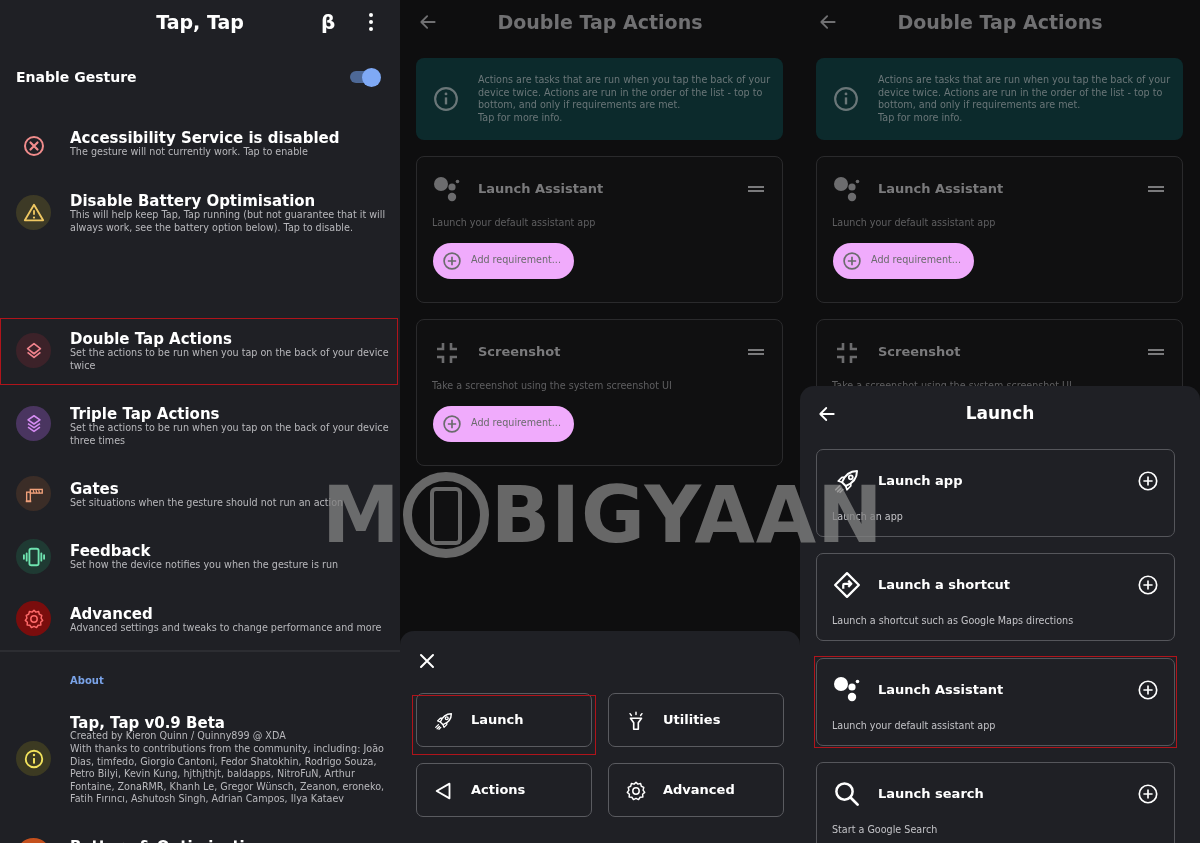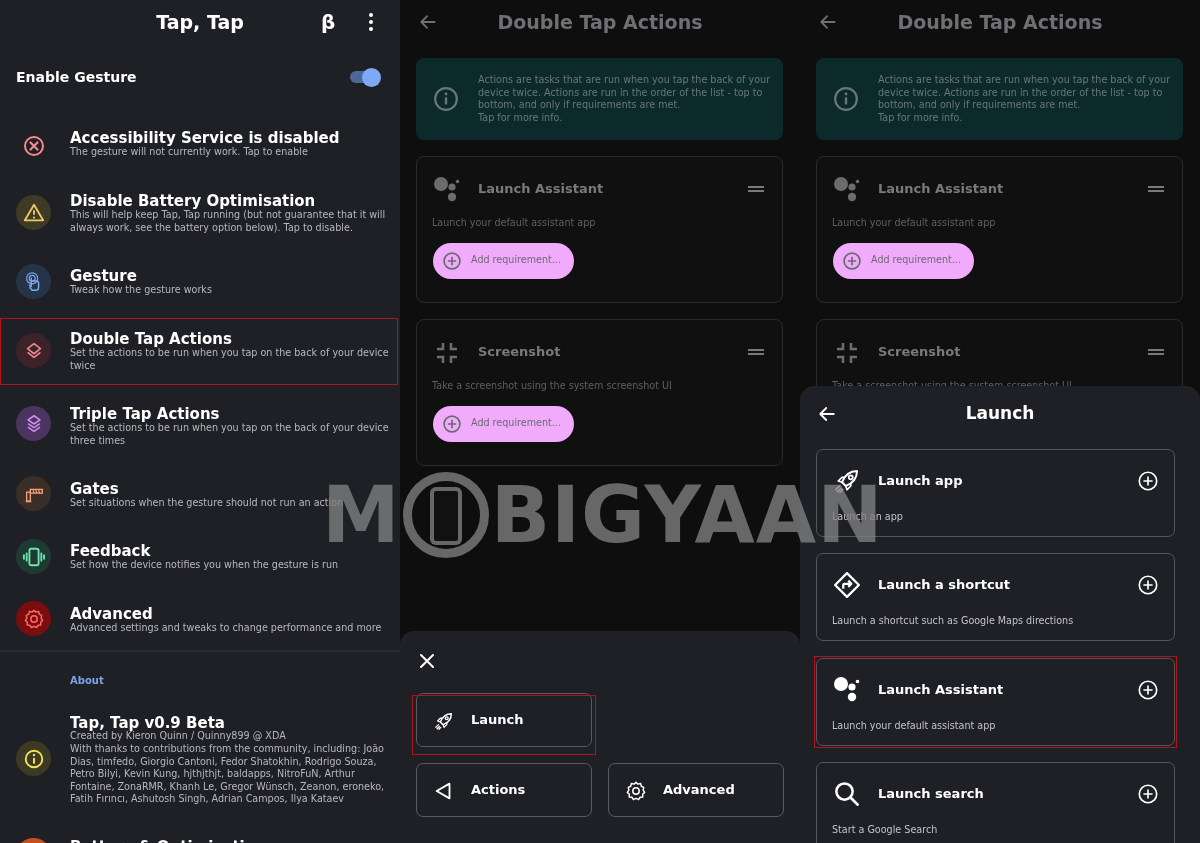--- a/index.html
+++ b/index.html
@@ -106,31 +106,20 @@
       <svg width="22" height="22" viewBox="0 0 24 24">
           <path d="M12 3 L22 20 L2 20 Z" fill="none" stroke="#f0c862" stroke-width="2" stroke-linejoin="round"></path>
           <path d="M12 9 V14" stroke="#f0c862" stroke-width="2"></path>
           <circle cx="12" cy="17" r="1.2" fill="#f0c862"></circle>
         </svg>
     </div>
     <div class="t" style="top:12px">Disable Battery Optimisation</div>
     <div class="s" style="top:29px">This will help keep Tap, Tap running (but not guarantee that it will always work, see the battery option below). Tap to disable.</div>
   </div>
 
-  <div class="menu-item" style="top:255px;height:55px">
-    <div class="ic" style="top:9px;background:#263448">
-      <svg width="22" height="22" viewBox="0 0 24 24">
-          <circle cx="10" cy="8" r="6" fill="none" stroke="#7aa8ee" stroke-width="1.3"></circle>
-          <circle cx="10" cy="8" r="3.2" fill="none" stroke="#7aa8ee" stroke-width="1.3"></circle>
-          <path d="M9 8 V17 L7 15.5 M9 11 H15 Q17 11 17 13 V18 Q17 21 14 21 H10 L7.5 18" fill="none" stroke="#7aa8ee" stroke-width="1.6" stroke-linecap="round" stroke-linejoin="round"></path>
-        </svg>
-    </div>
-    <div class="t" style="top:12px">Gesture</div>
-    <div class="s" style="top:29px">Tweak how the gesture works</div>
-  </div>
 
   <div class="menu-item" style="top:318px;height:67px">
     <div class="ic" style="top:15px;background:#3c2229">
       <svg width="22" height="22" viewBox="0 0 24 24">
           <path d="M12 4 L19 9.5 L12 15 L5 9.5 Z" fill="none" stroke="#f0838d" stroke-width="1.8" stroke-linejoin="round"></path>
           <path d="M5 13.5 L12 19 L19 13.5" fill="none" stroke="#f0838d" stroke-width="1.8" stroke-linejoin="round"></path>
         </svg>
     </div>
     <div class="t" style="top:12px">Double Tap Actions</div>
     <div class="s" style="top:29px">Set the actions to be run when you tap on the back of your device twice</div>
@@ -286,20 +275,29 @@
             <path d="M20 4 C14 4 10 8 8 13 L11 16 C16 14 20 10 20 4 Z" fill="none" stroke="#fff" stroke-width="1.6" stroke-linejoin="round"></path>
             <circle cx="15" cy="9" r="1.6" fill="none" stroke="#fff" stroke-width="1.4"></circle>
             <path d="M8 13 L5 12 L8 9 H10 M11 16 L12 19 L15 16 V14" fill="none" stroke="#fff" stroke-width="1.4" stroke-linejoin="round"></path>
             <path d="M6 16 L3 19 M7 18 L4.5 20.5 M8.5 19 L6.5 21" stroke="#fff" stroke-width="1.4" stroke-linecap="round"></path>
           </svg>
       </div>
       <div class="lbl">Launch</div>
     </div>
     <div class="tile-highlight"></div>
 
+    <div class="tile" style="left:208px;top:62px">
+      <div class="ic">
+        <svg width="22" height="22" viewBox="0 0 24 24">
+            <path d="M6 9 H18 L14.5 14 V21 H9.5 V14 Z" fill="none" stroke="#fff" stroke-width="1.8" stroke-linejoin="round"></path>
+            <path d="M12 2.5 V5 M5.5 4 L7 6 M18.5 4 L17 6" stroke="#fff" stroke-width="1.6" stroke-linecap="round"></path>
+          </svg>
+      </div>
+      <div class="lbl">Utilities</div>
+    </div>
 
     <div class="tile" style="left:16px;top:132px">
       <div class="ic">
         <svg width="22" height="22" viewBox="0 0 24 24">
             <path d="M18 4 V20 L4 12 Z" fill="none" stroke="#fff" stroke-width="2" stroke-linejoin="round"></path>
           </svg>
       </div>
       <div class="lbl">Actions</div>
     </div>
 

